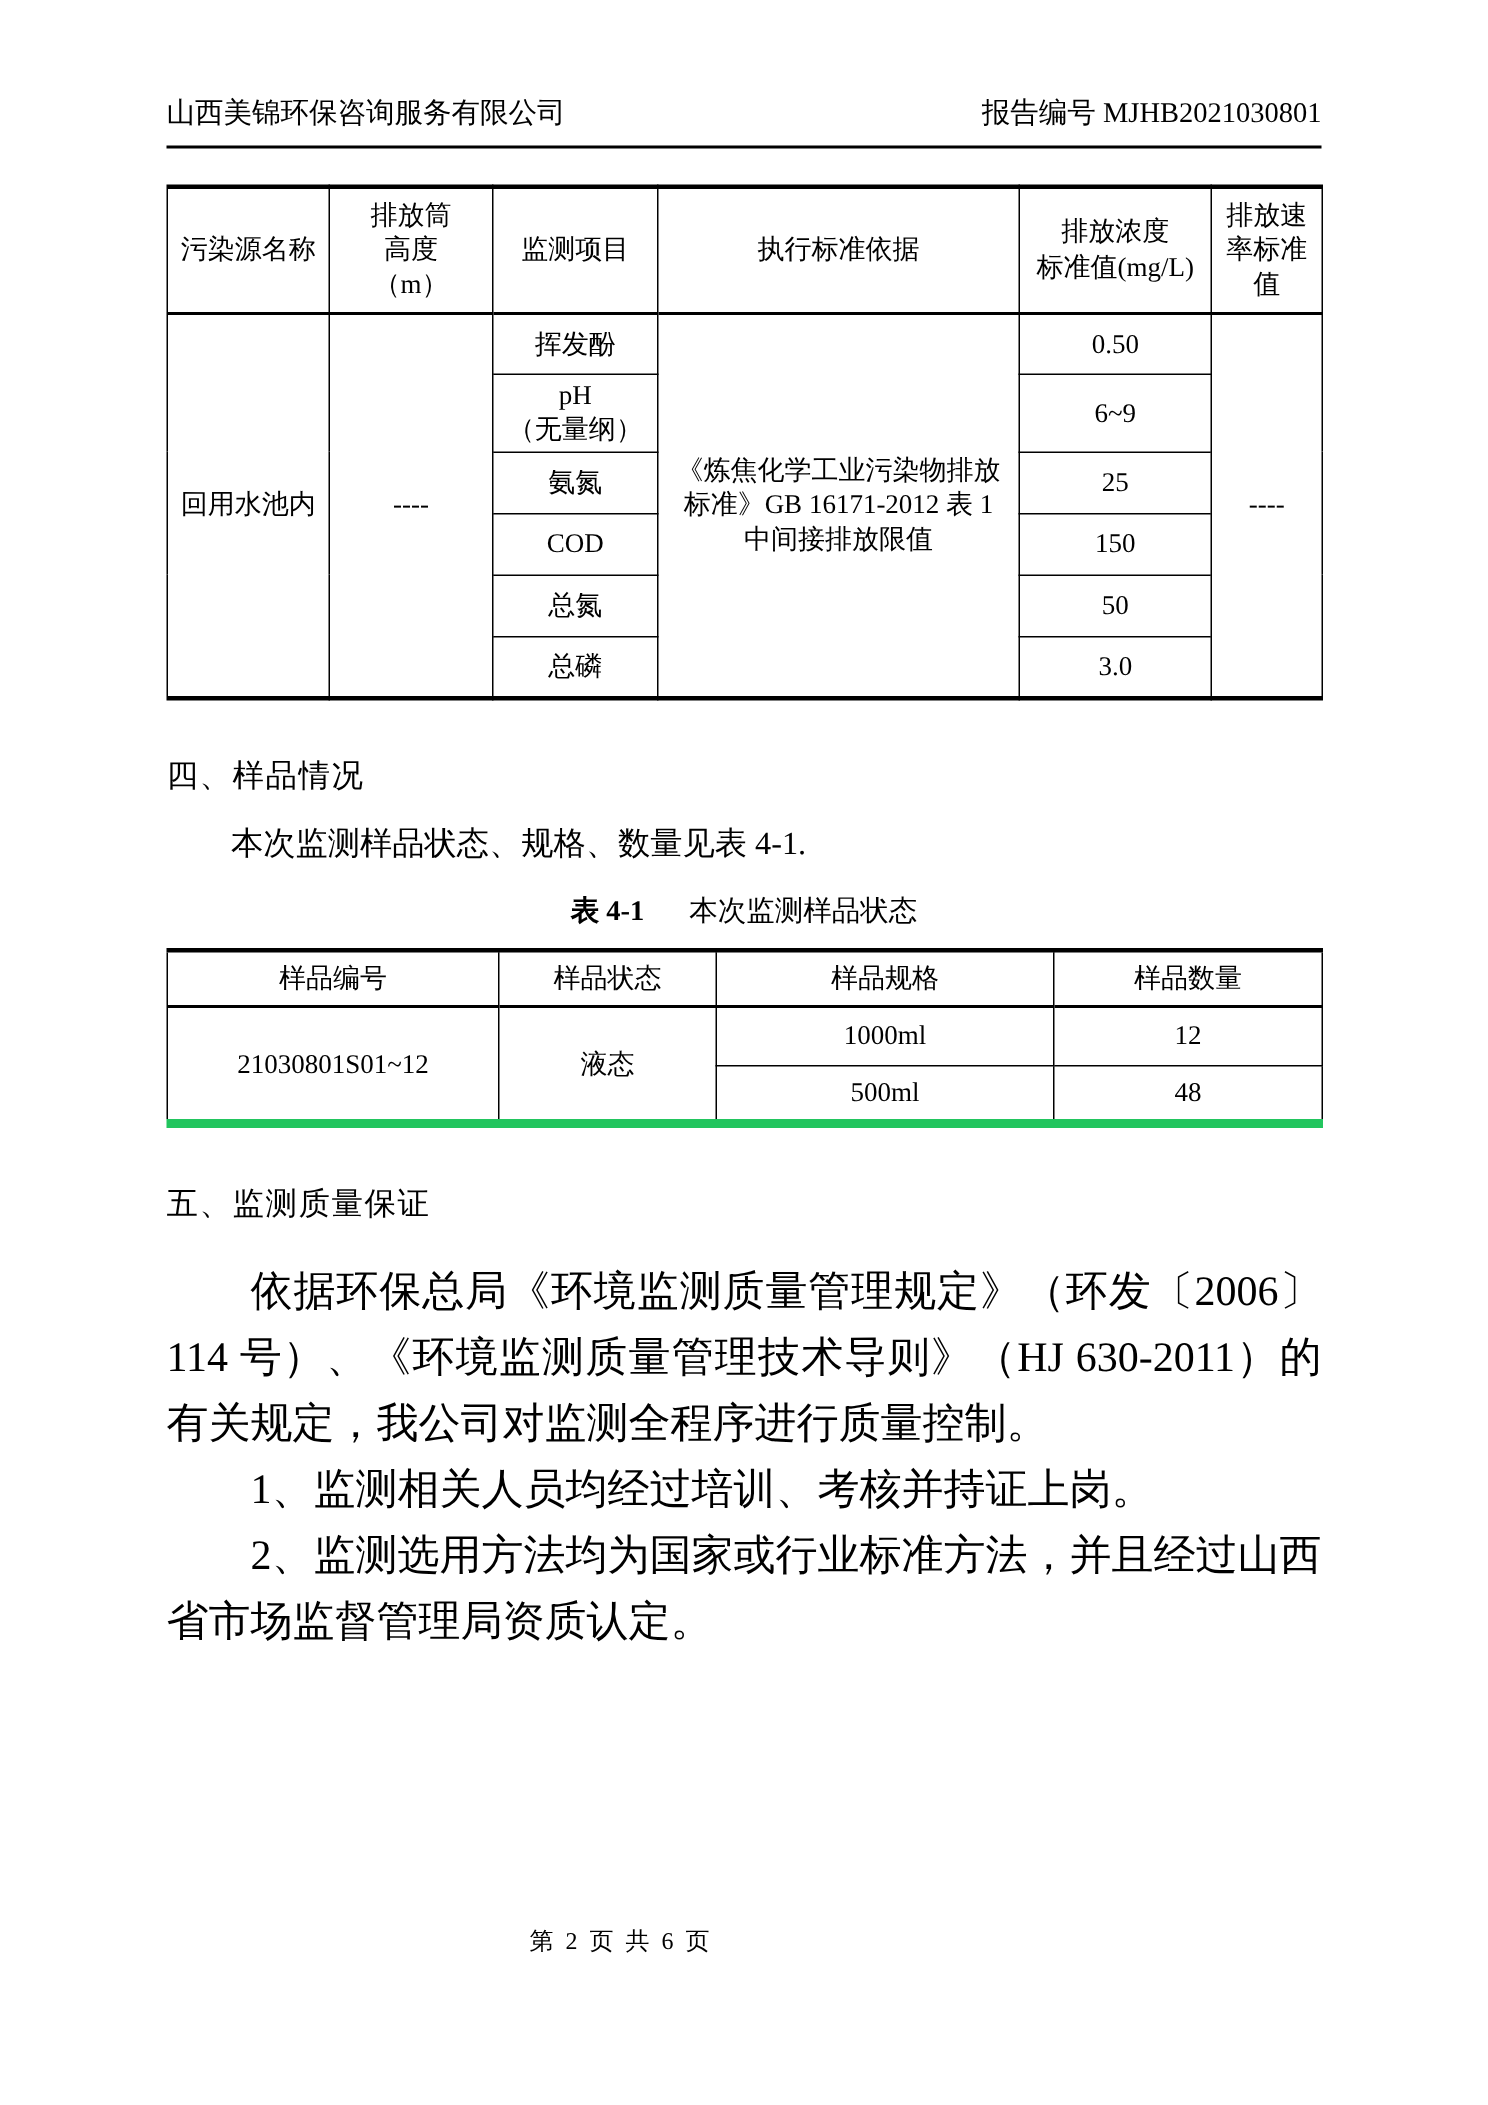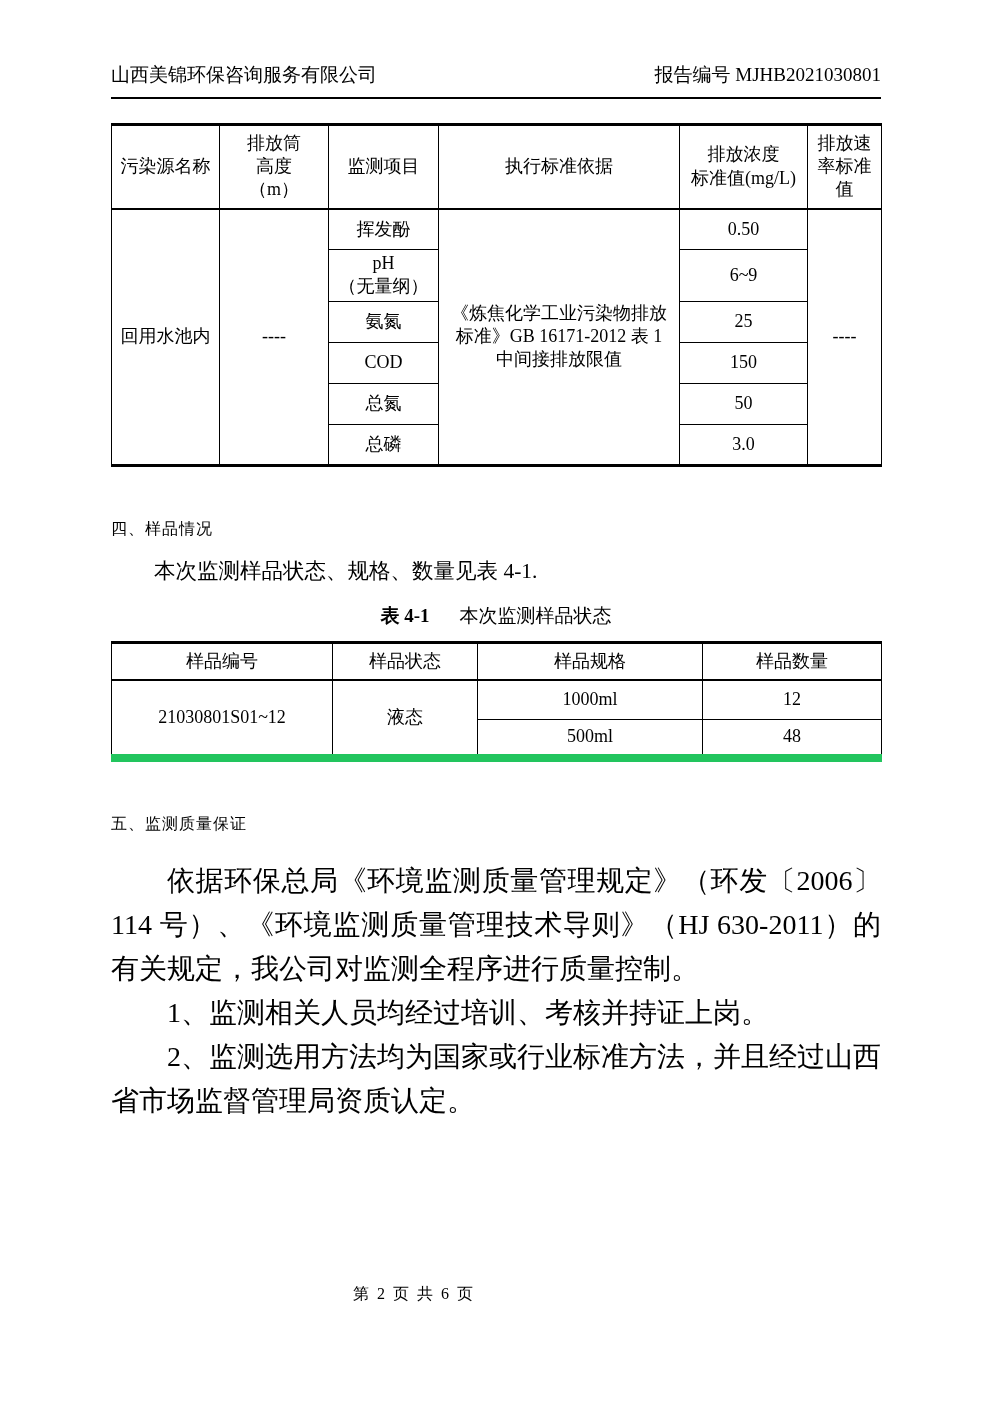--- a/index.html
+++ b/index.html
@@ -39,38 +39,38 @@
     line-height: 1.3;
     padding: 2px 3px;
   }
   .standards-table { margin-top: 24px; border-top: 3px solid #000; border-bottom: 3px solid #000; }
   .standards-table tr.head-row td { height: 84px; border-bottom: 2px solid #000; }
   .standards-table tr.body-row td { height: 41px; }
   .preline { white-space: pre-line; }
   .basis-cell { padding: 2px 8px; }
   
   .section-title {
-    font-size: 16px;
+    font-size: 21px;
     font-weight: normal;
-    margin-top: 52px;
+    margin-top: 36px;
     letter-spacing: 1px;
   }
   .intro-line {
     margin-top: 16px;
     font-size: 21.5px;
     text-indent: 2em;
   }
   .table-caption {
     margin-top: 18px;
     text-align: center;
     font-size: 19px;
   }
   .table-caption .cap-num { font-weight: bold; }
   .table-caption .cap-text { margin-left: 30px; }
-  .sample-table { margin-top: 12px; border-top: 3px solid #000; border-bottom: 8px solid #22c55e; }
+  .sample-table { margin-top: 12px; border-top: 3px solid #000; border-bottom: 6px solid #22c55e; }
   .sample-table tr.head-row td { height: 38px; border-bottom: 2px solid #000; }
   .sample-table tr.body-row td { height: 39px; }
   .qa-paragraphs {
     margin-top: 24px;
     font-size: 28px;
     line-height: 44px;
     text-align: justify;
   }
   .qa-paragraphs p { text-indent: 2em; }
   

